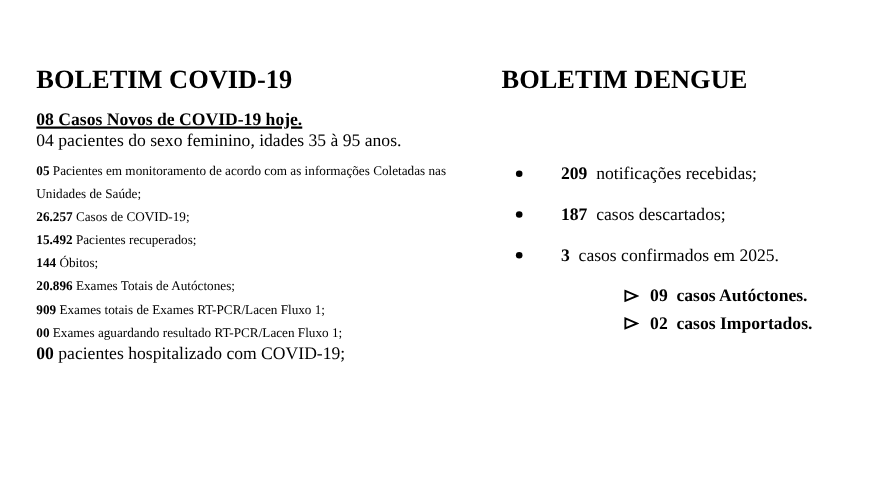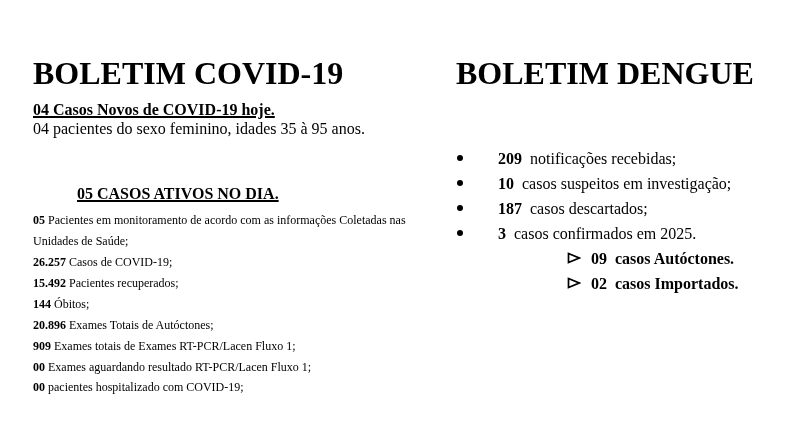--- a/index.html
+++ b/index.html
@@ -11,21 +11,21 @@
     position: relative;
     overflow: hidden;
   }
   .page { position: absolute; inset: 0; }
 
   .col { position: absolute; top: 60px; }
   .covid-col  { left: 33px;  width: 410px; }
   .dengue-col { left: 456px; width: 335px; }
 
   .bulletin-title {
-    font-size: 32px;
+    font-size: 24px;
     line-height: 26px;
     font-weight: bold;
     margin: 0;
     white-space: nowrap;
   }
 
   .u-heading {
     font-size: 16px;
     line-height: 18px;
     font-weight: bold;
@@ -52,32 +52,32 @@
 
   .hosp-heading {
     font-size: 16px;
     line-height: 18px;
     font-weight: bold;
     width: 350px;
     text-align: center;
     margin: 9px 0 0 0;
   }
   .hosp-line {
-    font-size: 12px;
+    font-size: 16px;
     line-height: 18px;
     margin: 0;
   }
 
   .dengue-bullets { margin-top: 60px; }
   .bullet-row {
     display: flex;
     align-items: flex-start;
     font-size: 16px;
     line-height: 25px;
-    margin: 0;
+    margin: 12px;
   }
   .bullet-marker {
     flex: none;
     width: 42px;
     display: flex;
   }
   .bullet-dot {
     width: 6px; height: 6px;
     background: #000;
     border-radius: 50%;
@@ -103,24 +103,23 @@
   .sub-val { margin-right: 4px; }
 </style>
 </head>
 <body>
 
 <div class="page">
 
   <div class="col covid-col">
     <h1 class="bulletin-title">BOLETIM COVID-19</h1>
 
-    <p class="u-heading">04 Casos Novos de COVID-19 hoje.</p>
+    <p class="u-heading">08 Casos Novos de COVID-19 hoje.</p>
     <p class="detail-line">04 pacientes do sexo feminino, idades 35 à 95 anos.</p>
 
-    <p class="u-heading active-heading">05 CASOS ATIVOS NO DIA.</p>
 
     <div class="stats">
       <p class="stat-row">
         <span class="stat-val">05 </span>
         <span>Pacientes em monitoramento de acordo com as informações Coletadas nas Unidades de Saúde;</span>
       </p>
       <p class="stat-row">
         <span class="stat-val">26.257 </span>
         <span>Casos de COVID-19;</span>
       </p>
@@ -159,26 +158,20 @@
       <p class="bullet-row">
         <span class="bullet-marker">
             <span class="bullet-dot"></span>
           </span>
         <span><span class="bullet-val">209 </span><span>notificações recebidas;</span></span>
       </p>
       <p class="bullet-row">
         <span class="bullet-marker">
             <span class="bullet-dot"></span>
           </span>
-        <span><span class="bullet-val">10 </span><span>casos suspeitos em investigação;</span></span>
-      </p>
-      <p class="bullet-row">
-        <span class="bullet-marker">
-            <span class="bullet-dot"></span>
-          </span>
         <span><span class="bullet-val">187 </span><span>casos descartados;</span></span>
       </p>
       <p class="bullet-row">
         <span class="bullet-marker">
             <span class="bullet-dot"></span>
           </span>
         <span><span class="bullet-val">3 </span><span>casos confirmados em 2025.</span></span>
       </p>
 
       <p class="sub-bullet-row">

